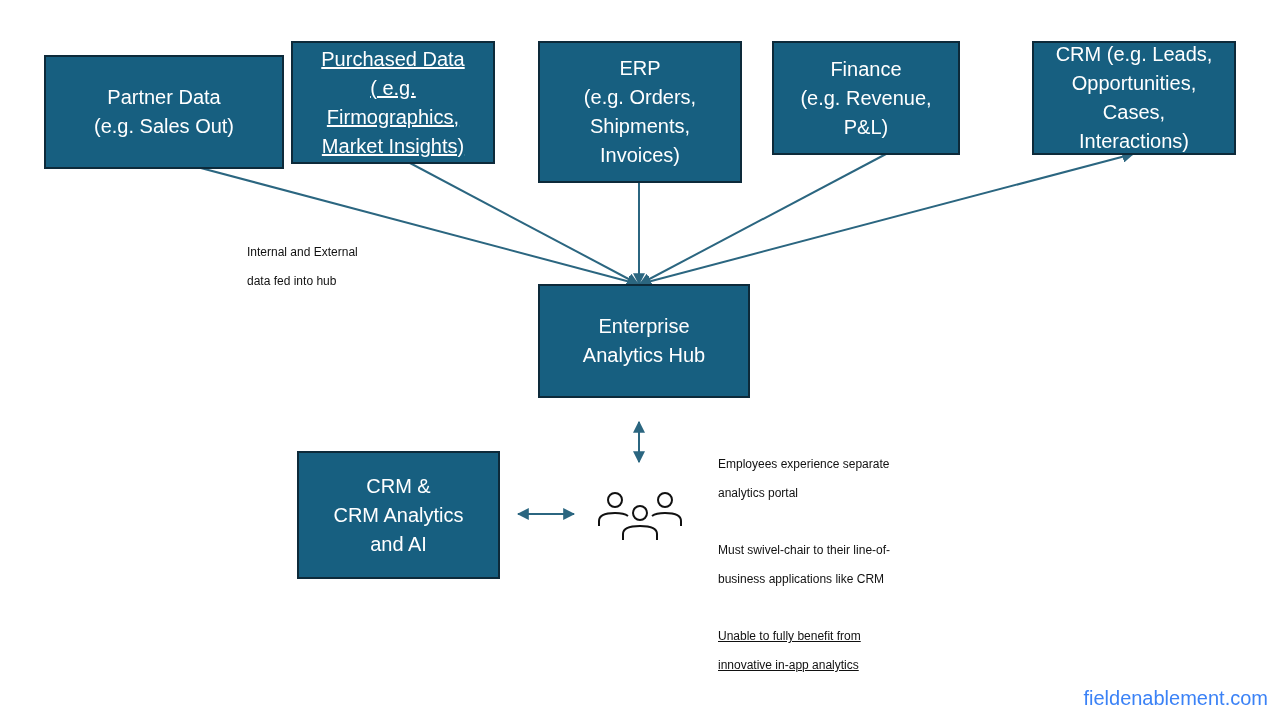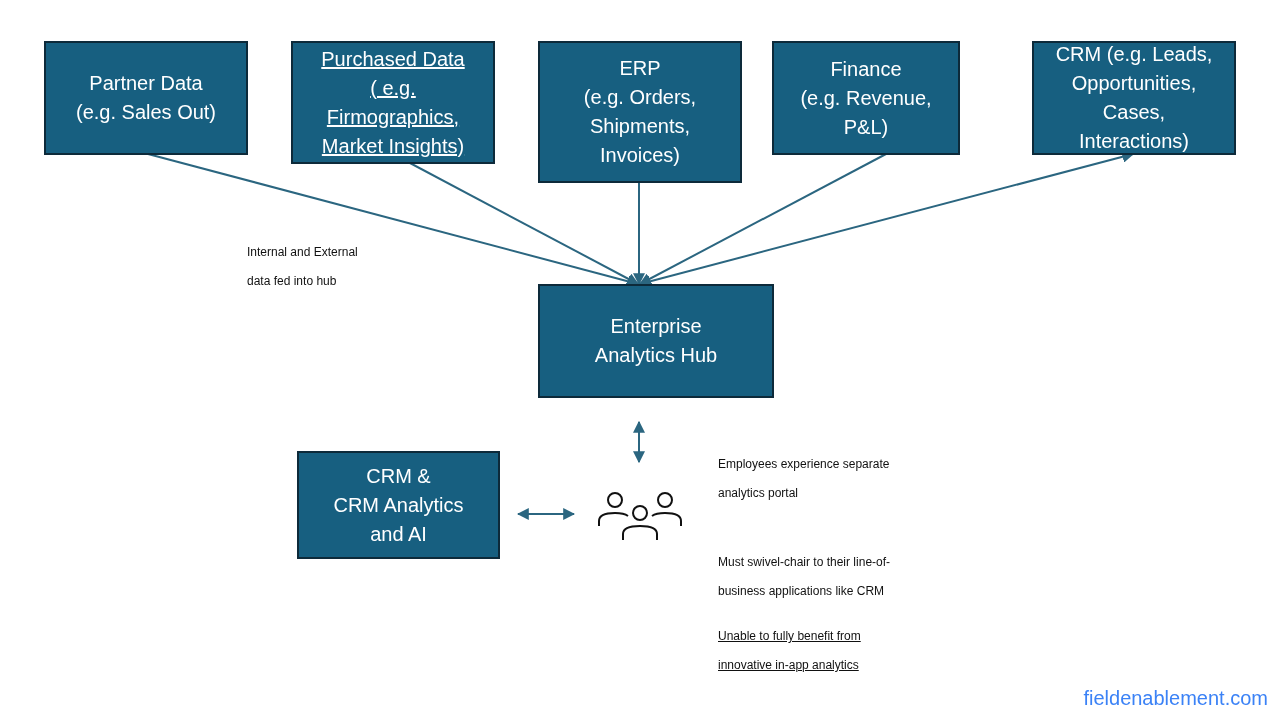--- a/index.html
+++ b/index.html
@@ -38,59 +38,59 @@
   </defs>
   <line x1="148" y1="154" x2="638" y2="284" stroke="#2b6680" stroke-width="2" marker-end="url(#arrowhead)"></line>
   <line x1="393" y1="154" x2="638" y2="284" stroke="#2b6680" stroke-width="2" marker-end="url(#arrowhead)"></line>
   <line x1="639" y1="154" x2="639" y2="284" stroke="#2b6680" stroke-width="2" marker-end="url(#arrowhead)"></line>
   <line x1="886" y1="154" x2="640" y2="284" stroke="#2b6680" stroke-width="2" marker-end="url(#arrowhead)"></line>
   <line x1="640" y1="284" x2="1133" y2="154" stroke="#2b6680" stroke-width="2" marker-start="url(#arrowhead)" marker-end="url(#arrowhead)"></line>
   <line x1="639" y1="422" x2="639" y2="462" stroke="#2b6680" stroke-width="2" marker-start="url(#arrowhead)" marker-end="url(#arrowhead)"></line>
   <line x1="518" y1="514" x2="574" y2="514" stroke="#2b6680" stroke-width="2" marker-start="url(#arrowhead)" marker-end="url(#arrowhead)"></line>
 </svg>
 
-<div class="box" style="left:44px; top:41px; width:204px; height:114px;">Partner Data
+<div class="box" style="left:44px; top:55px; width:240px; height:114px;">Partner Data
 (e.g. Sales Out)</div>
 <div class="box" style="left:291px; top:41px; width:204px; height:123px;text-decoration:underline;">Purchased Data
 ( e.g.
 Firmographics,
 Market Insights)</div>
 <div class="box" style="left:538px; top:41px; width:204px; height:142px;">ERP
 (e.g. Orders,
 Shipments,
 Invoices)</div>
 <div class="box" style="left:772px; top:41px; width:188px; height:114px;">Finance
 (e.g. Revenue,
 P&amp;L)</div>
 <div class="box" style="left:1032px; top:41px; width:204px; height:114px;">CRM (e.g. Leads,
 Opportunities,
 Cases,
 Interactions)</div>
 
 <div class="note" style="left:247px; top:238px;">Internal and External
 data fed into hub</div>
 
-<div class="box" style="left:538px; top:284px; width:236px; height:114px;">Enterprise
+<div class="box" style="left:538px; top:284px; width:212px; height:114px;">Enterprise
 Analytics Hub</div>
 
-<div class="box" style="left:297px; top:451px; width:203px; height:108px;">CRM &amp;
+<div class="box" style="left:297px; top:451px; width:203px; height:128px;">CRM &amp;
 CRM Analytics
 and AI</div>
 
 <svg class="people" viewBox="0 0 88 56" xmlns="http://www.w3.org/2000/svg">
   <g fill="none" stroke="#111111" stroke-width="2">
     <circle cx="19" cy="12" r="7"></circle>
     <path d="M3,38 V33 Q3,25 19,25 Q28,25 32,28"></path>
     <circle cx="69" cy="12" r="7"></circle>
     <path d="M85,38 V33 Q85,25 69,25 Q60,25 56,28"></path>
     <circle cx="44" cy="25" r="7"></circle>
     <path d="M27,52 V46 Q27,38 44,38 Q61,38 61,46 V52"></path>
   </g>
 </svg>
 
 <div class="note" style="left:718px; top:450px;">Employees experience separate
 analytics portal</div>
-<div class="note" style="left:718px; top:536px;margin-top:12px;">Must swivel-chair to their line-of-
+<div class="note" style="left:718px; top:536px;">Must swivel-chair to their line-of-
 business applications like CRM</div>
 <div class="note" style="left:718px; top:622px;text-decoration:underline;">Unable to fully benefit from
 innovative in-app analytics</div>
 
 <div class="footer">fieldenablement.com</div>
 
 </body></html>

